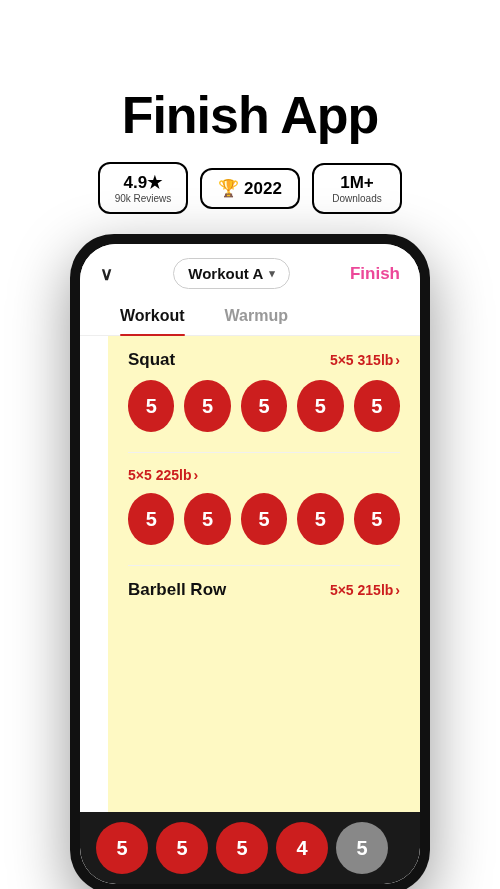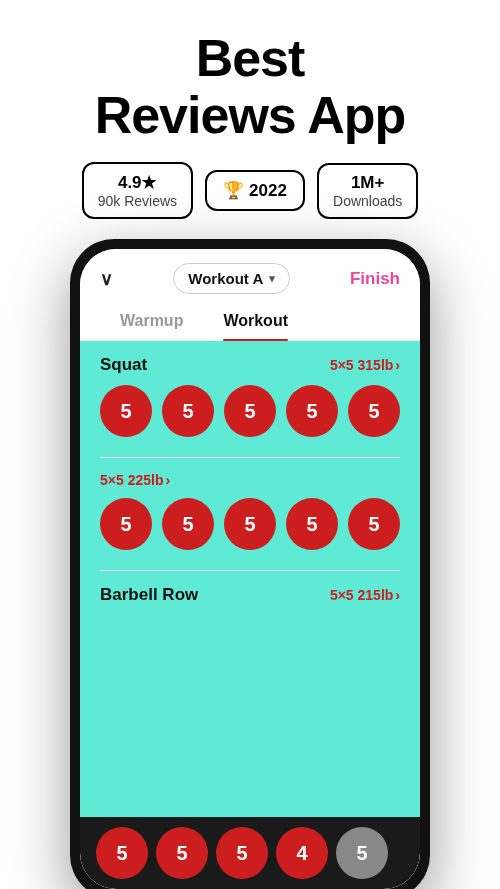--- a/index.html
+++ b/index.html
@@ -47,21 +47,21 @@
     }
     .badge-main {
       font-size: 17px;
       font-weight: 700;
       color: #000;
       display: flex;
       align-items: center;
       gap: 3px;
     }
     .badge-sub {
-      font-size: 14px;
+      font-size: 10px;
       color: #444;
       font-weight: 500;
     }
     .badge-trophy {
       flex-direction: row;
       gap: 6px;
       min-width: 100px;
       justify-content: center;
     }
     .badge-trophy .badge-main {
@@ -153,21 +153,22 @@
       right: 20px;
       height: 2.5px;
       background: #cc1e1e;
       border-radius: 2px;
     }
 
     
     .exercise-list {
       flex: 1;
       overflow: hidden;
-      background: #5eead4;
+      background: #fef9c3;
+      margin-left: 28px;
     }
     .exercise-section {
       padding: 14px 20px 6px;
     }
     .exercise-header {
       display: flex;
       justify-content: space-between;
       align-items: center;
       margin-bottom: 10px;
     }
@@ -224,22 +225,22 @@
       display: flex;
       gap: 8px;
       flex: 1;
     }
   </style>
 </head>
 <body>
 
 <div class="header">
   <div class="header-title">
-    <span>Best</span><br>
-    <span>Reviews App</span>
+    <br>
+    <span>Finish App</span>
   </div>
 </div>
 
 <div class="badges">
   <div class="badge">
     <span class="badge-main">4.9★</span>
     <span class="badge-sub">90k Reviews</span>
   </div>
   <div class="badge badge-trophy">
     <span class="badge-main">🏆 2022</span>
@@ -257,22 +258,22 @@
       <div class="phone-topbar">
         <span class="chevron-icon">∨</span>
         <div class="workout-selector">
           <span>Workout A</span>
           <span class="arrow">▾</span>
         </div>
         <span class="finish-btn">Finish</span>
       </div>
 
       <div class="tabs">
+        <div class="tab active">Workout</div>
         <div class="tab">Warmup</div>
-        <div class="tab active">Workout</div>
       </div>
 
       <div class="exercise-list">
 
         <div class="exercise-section">
           <div class="exercise-header">
             <span class="exercise-name">Squat</span>
             <span class="exercise-sets">
               5×5 315lb <span>›</span>
             </span>

